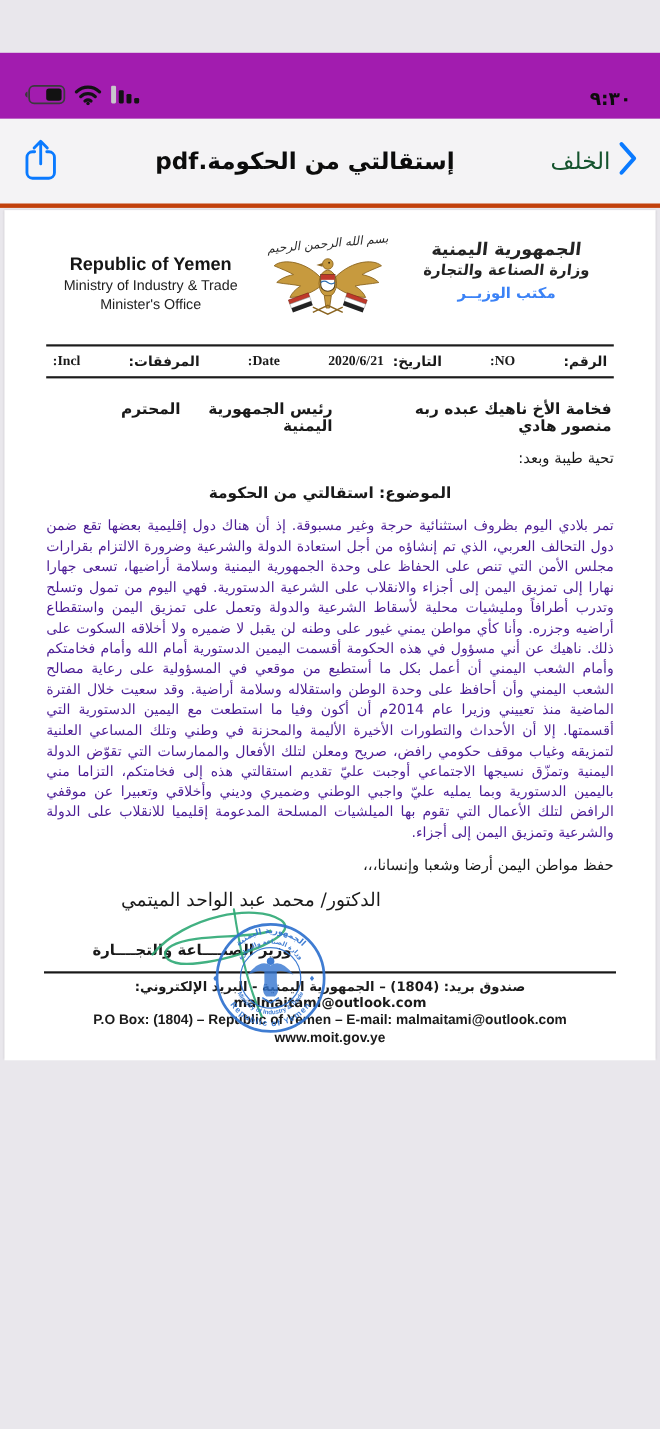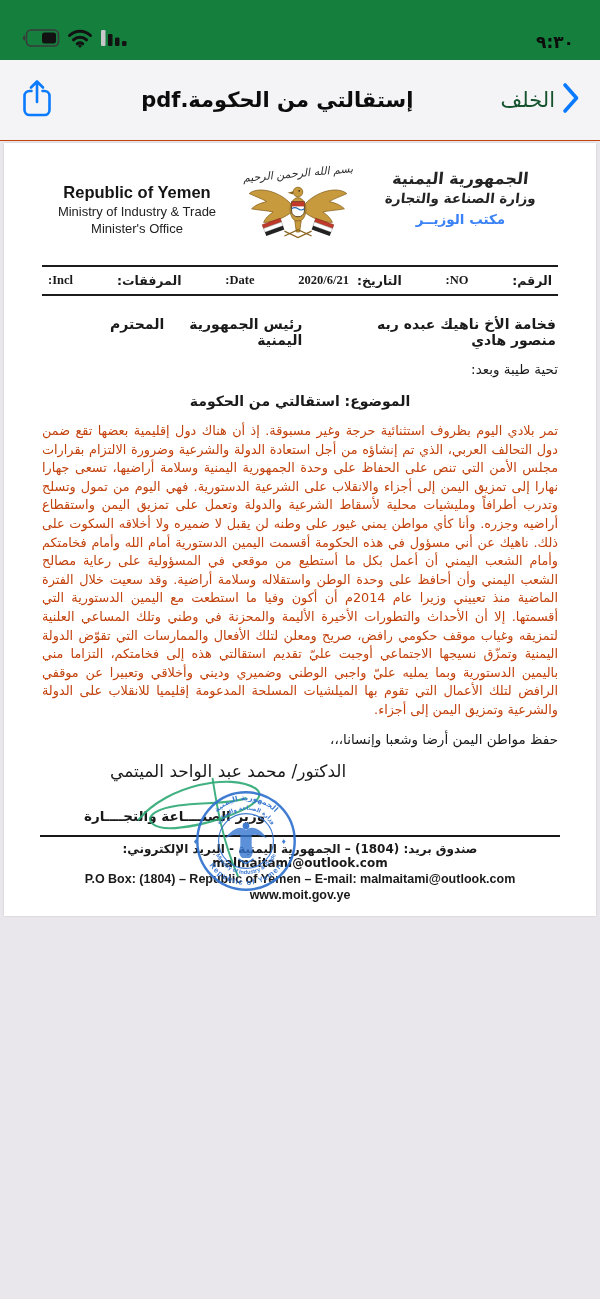--- a/index.html
+++ b/index.html
@@ -1,24 +1,24 @@
 <!DOCTYPE html>
 <html lang="ar"><head>
 <meta charset="utf-8">
 <style>
   * { margin:0; padding:0; box-sizing:border-box; }
   html,body { background:#e9e7ec; }
   body { font-family:"DejaVu Sans", sans-serif; color:#1a1a1a; }
   .screen { width:600px; height:1299px; position:relative; background:#e9e7ec; overflow:hidden; margin:0 auto; }
 
   
-  .statusbar { height:60px; background:#15803d; display:flex; align-items:flex-end; justify-content:space-between; padding:0 26px 8px 22px; }
+  .statusbar { height:60px; background:#a21caf; display:flex; align-items:flex-end; justify-content:space-between; padding:0 26px 8px 22px;margin-top:48px; }
   .status-icons { display:flex; align-items:center; gap:7px; }
   .status-time { font-size:17px; font-weight:700; letter-spacing:1px; color:#0c0c0c; }
-  .navbar { height:81px; background:#f4f3f5; border-bottom:1px solid #c2410c; display:flex; align-items:center; padding:0 20px; }
+  .navbar { height:81px; background:#f4f3f5; border-bottom:4px solid #c2410c; display:flex; align-items:center; padding:0 20px; }
   .nav-title { flex:1; text-align:center; font-size:21px; font-weight:700; color:#0c0c0c; direction:rtl; }
   .nav-back { display:flex; align-items:center; gap:7px; color:#14532d; font-size:21px; cursor:pointer; }
   .share-btn { display:flex; align-items:center; cursor:pointer; }
 
   
   .page { background:#ffffff; margin:2px 4px 0 4px; height:773px; position:relative; padding:24px 38px 0 38px; direction:rtl; box-shadow:0 0 2px rgba(0,0,0,.12); }
 
   .doc-header { display:flex; direction:ltr; justify-content:space-between; align-items:flex-start; }
   .hdr-left { width:190px; text-align:center; padding-top:16px; font-family:"Liberation Sans", sans-serif; }
   .hdr-left .l1 { font-weight:700; font-size:16.5px; color:#151515; }
@@ -32,21 +32,21 @@
 
   .ref-row { margin-top:9px; border-top:2.5px solid #1c1c1c; border-bottom:2.5px solid #1c1c1c; padding:6px 6px; display:flex; direction:rtl; justify-content:space-between; align-items:center; font-size:12.5px; font-weight:700; }
   .ref-group { display:flex; gap:8px; align-items:center; }
   .ref-en { font-family:"Liberation Serif", serif;text-align:center; }
 
   .salutation { display:flex; direction:rtl; justify-content:space-between; margin-top:20px; font-weight:700; font-size:14px; padding:0 2px; }
   .sal-right { display:flex; gap:26px; }
   .sal-honorific { margin-left:66px; }
   .greeting { margin-top:13px; font-size:13.5px; }
   .subject { margin-top:16px; text-align:center; font-weight:700; font-size:14px; }
-  .body-text { margin-top:13px; font-size:12.8px; line-height:18.6px; text-align:justify; color:#c2410c; }
+  .body-text { margin-top:13px; font-size:12.8px; line-height:18.6px; text-align:justify; color:#4c1d95; }
   .closing { margin-top:11px; font-size:13.5px; }
 
   .sig-section { position:relative; height:195px; }
   .sig-name { position:absolute; top:14px; left:68px; font-weight:400; font-size:17px; direction:rtl; }
   .sig-title { position:absolute; top:61px; left:42px; font-weight:700; font-size:13.5px; direction:rtl; z-index:1; }
   .sig-scribble { position:absolute; top:22px; left:78px; z-index:2; }
   .stamp { position:absolute; top:42px; left:152px; z-index:3; opacity:.93; }
 
   .doc-footer { position:absolute; bottom:0; left:36px; right:36px; border-top:2.5px solid #181818; padding:5px 0 14px 0; text-align:center; }
   .ft1 { direction:rtl; font-weight:700; font-size:12px; }

